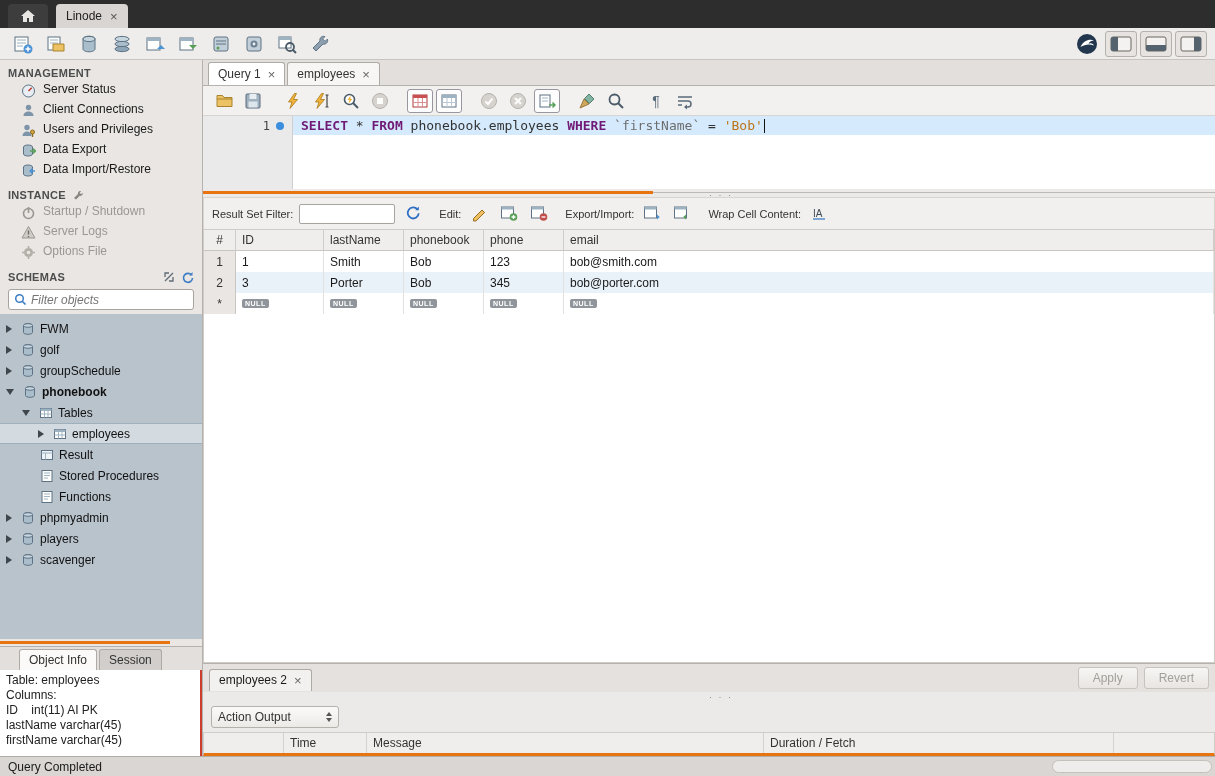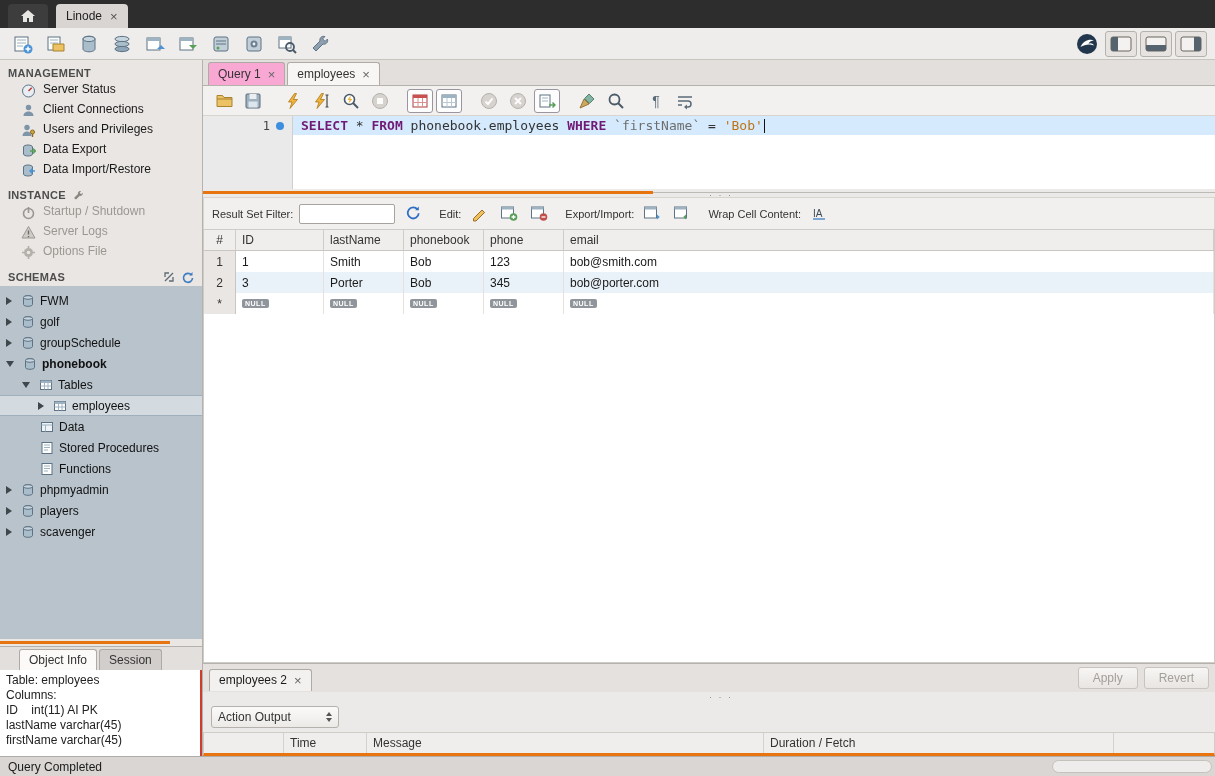--- a/index.html
+++ b/index.html
@@ -44,21 +44,21 @@
   .orange-bar{height:3px;width:170px;background:#e87410;margin:2px 0;flex:none}
   .info-tabs{height:24px;display:flex;align-items:flex-end;gap:2px;padding-left:19px;background:#e2dfdc;border-top:1px solid #b5b1ac;flex:none}
   .itab{height:21px;padding:0 9px;display:flex;align-items:center;border:1px solid #aeaaa5;border-bottom:none;border-radius:3px 3px 0 0;font-size:12px;background:#d2cecb;color:#333;cursor:pointer}
   .itab.active{background:#fbfaf9}
   .info-panel{height:86px;background:#fff;border-right:2px solid #cc3d2e;padding:3px 6px;flex:none}
   .info-panel .iline{font-size:12px;line-height:15px;white-space:pre;color:#222}
 
   
   .main{flex:1;display:flex;flex-direction:column;min-width:0;background:#eceae8}
   .qtabs{height:26px;background:#e2dfdc;display:flex;align-items:flex-end;gap:2px;padding-left:5px;border-bottom:1px solid #b5b1ac;flex:none}
-  .qtab{height:23px;padding:0 9px;display:flex;align-items:center;gap:7px;border:1px solid #aeaaa5;border-bottom:none;border-radius:3px 3px 0 0;background:#f9a8d4;font-size:12px;color:#333;cursor:pointer}
+  .qtab{height:23px;padding:0 9px;display:flex;align-items:center;gap:7px;border:1px solid #aeaaa5;border-bottom:none;border-radius:3px 3px 0 0;background:#ffffff;font-size:12px;color:#333;cursor:pointer}
   .qtab.active{background:#f7f6f4}
   .qtab .close{color:#666;font-size:13px;line-height:1}
 
   .ed-toolbar{height:30px;background:#f3f1ef;display:flex;align-items:center;gap:3px;padding:0 8px;border-bottom:1px solid #d8d4d0;flex:none}
   .ed-btn{width:26px;height:24px;border:none;background:transparent;display:flex;align-items:center;justify-content:center;cursor:pointer;color:#5a6b7a;font-size:14px}
   .ed-btn.pressed{background:#fdfdfd;border:1px solid #9a96a0;border-radius:3px}
   .ed-btn.disabled{opacity:.8}
   .ed-gap{width:8px}
 
   .editor{height:73px;display:flex;background:#fff;flex:none}
@@ -364,20 +364,29 @@
             </svg>
           </span>
         <span>
             <svg width="13" height="13">
               <path d="M10.5 4a4.5 4.5 0 1 0 1 3" fill="none" stroke="#3c7dc4" stroke-width="1.6"></path>
               <path d="M11.5 1v3.4H8.2z" fill="#3c7dc4"></path>
             </svg>
           </span>
       </div>
 
+      <div class="filterbox">
+        <span>
+            <svg width="13" height="13">
+              <circle cx="5.5" cy="5.5" r="3.8" fill="none" stroke="#3c7dc4" stroke-width="1.5"></circle>
+              <path d="M8.5 8.5l3 3" stroke="#3c7dc4" stroke-width="1.7"></path>
+            </svg>
+          </span>
+        <input placeholder="Filter objects" style="">
+      </div>
 
       <div class="tree">
         <div class="trow lv0">
             <span class="arrow r"></span>
             <span class="ticon">
               <svg width="14" height="14">
                 <path d="M2.5 3.5c0-1 2-1.8 4.5-1.8s4.5.8 4.5 1.8v7c0 1-2 1.8-4.5 1.8s-4.5-.8-4.5-1.8z" fill="#a9bdcb" stroke="#5d7284"></path>
                 <ellipse cx="7" cy="3.5" rx="4.5" ry="1.8" fill="#c7d5de" stroke="#5d7284"></ellipse>
               </svg>
             </span>
@@ -436,21 +445,21 @@
             <span class="tlabel">employees</span>
           </div>
         <div class="trow lv1">
             <span class="arrow none"></span>
             <span class="ticon">
               <svg width="14" height="14">
                 <rect x="1.5" y="2.5" width="11" height="9" fill="#eef3f7" stroke="#5d7284"></rect>
                 <path d="M1.5 5h11M5.5 5v6.5" stroke="#9db3c2"></path>
               </svg>
             </span>
-            <span class="tlabel">Data</span>
+            <span class="tlabel">Result</span>
           </div>
         <div class="trow lv1">
             <span class="arrow none"></span>
             <span class="ticon">
               <svg width="14" height="14">
                 <rect x="2" y="1.5" width="10" height="11" fill="#fdfdfb" stroke="#5d7284"></rect>
                 <path d="M4 4h6M4 6.5h6M4 9h4" stroke="#9db3c2"></path>
               </svg>
             </span>
             <span class="tlabel">Stored Procedures</span>

